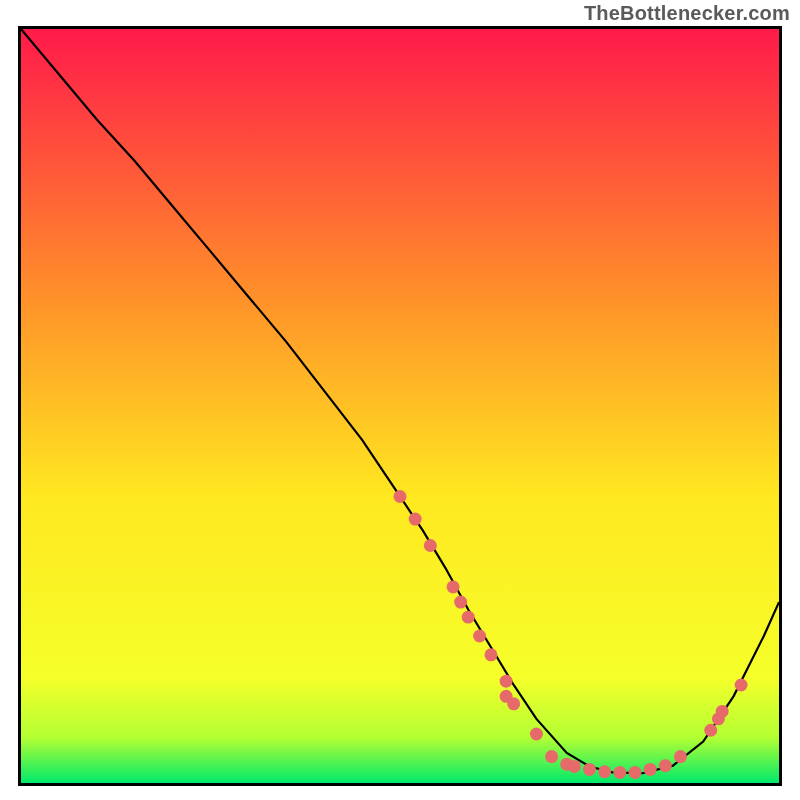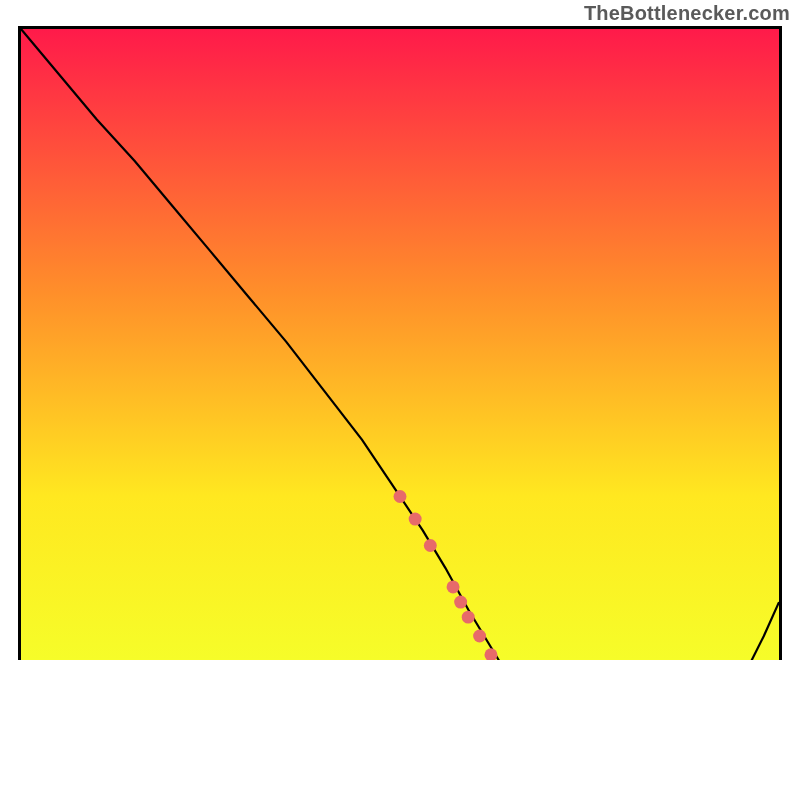--- a/index.html
+++ b/index.html
@@ -3,21 +3,21 @@
 <meta charset="utf-8">
 <style>
   body {
     margin: 0;
     padding: 0;
     background: #fff;
     font-family: Arial, Helvetica, sans-serif;
   }
   .wrap {
     width: 800px;
-    height: 660px;
+    height: 800px;
     position: relative;
     box-sizing: border-box;
   }
   .attrib {
     position: absolute;
     top: 2px;
     right: 10px;
     font-size: 20px;
     font-weight: bold;
     color: #5a5a5a;

